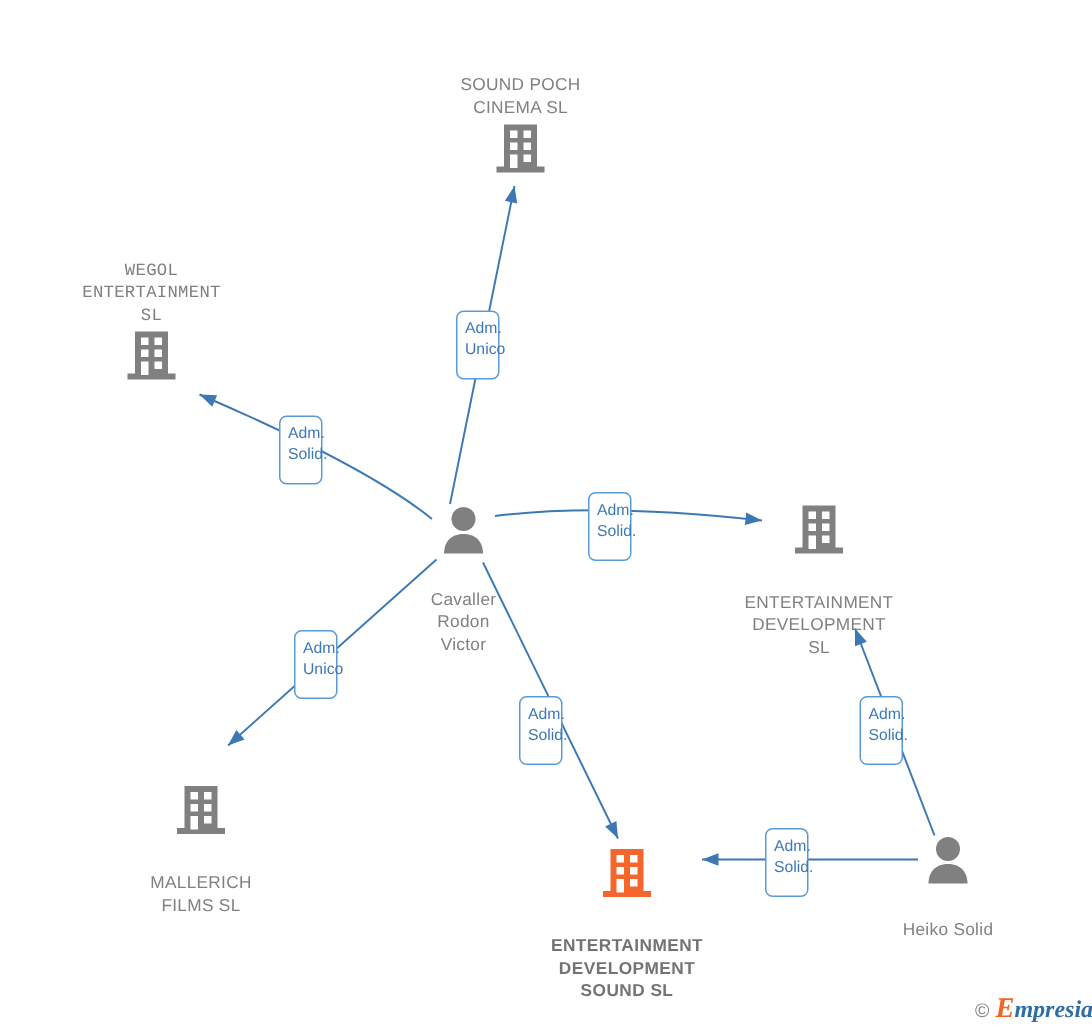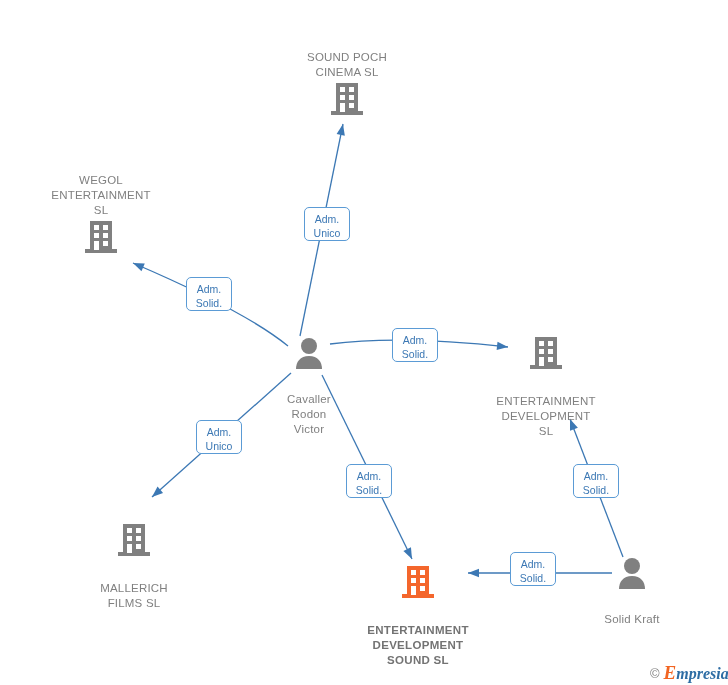--- a/index.html
+++ b/index.html
@@ -56,23 +56,23 @@
   .edge-label {
     position: absolute;
     box-sizing: border-box;
     border: 1.3px solid #5b9bd5;
     border-radius: 5px;
     background: #ffffff;
     color: #3c78b4;
     font-size: 10.5px;
     line-height: 14px;
     text-align: center;
-    padding: 4px 5px 0 5px;
+    padding: 4px 5px 12px 5px;
     white-space: pre-line;
-    width: 46px;
+    width: 29px;
     margin-left: -23px;
     margin-top: -20px;
   }
   .watermark {
     position: absolute;
     display: flex;
     align-items: center;
     gap: 4px;
     font-size: 16px;
     color: #f26522;
@@ -124,21 +124,21 @@
             <rect x="6" y="1" width="22" height="30" fill="#808080"></rect>
             <rect x="1" y="29" width="32" height="4" fill="#808080"></rect>
             <rect x="10" y="5" width="5" height="5" fill="#ffffff"></rect>
             <rect x="19" y="5" width="5" height="5" fill="#ffffff"></rect>
             <rect x="10" y="13" width="5" height="5" fill="#ffffff"></rect>
             <rect x="19" y="13" width="5" height="5" fill="#ffffff"></rect>
             <rect x="19" y="21" width="5" height="5" fill="#ffffff"></rect>
             <rect x="10" y="21" width="5" height="9" fill="#ffffff"></rect>
           </svg></span>
       </div>
-      <div class="node label-above" style="left: 101px; top: 173px;">
+      <div class="node label-above" style="left: 101px; top: 173px; font-family: Liberation Mono, monospace;">
         <span class="label">WEGOL
 ENTERTAINMENT
 SL</span>
         <span class="icon"><svg width="34" height="36" viewBox="0 0 34 36" xmlns="http://www.w3.org/2000/svg">
             <rect x="6" y="1" width="22" height="30" fill="#808080"></rect>
             <rect x="1" y="29" width="32" height="4" fill="#808080"></rect>
             <rect x="10" y="5" width="5" height="5" fill="#ffffff"></rect>
             <rect x="19" y="5" width="5" height="5" fill="#ffffff"></rect>
             <rect x="10" y="13" width="5" height="5" fill="#ffffff"></rect>
             <rect x="19" y="13" width="5" height="5" fill="#ffffff"></rect>
@@ -197,21 +197,21 @@
           </svg></span>
         <span class="label">ENTERTAINMENT
 DEVELOPMENT
 SOUND  SL</span>
       </div>
       <div class="node label-below" style="left: 632px; top: 556.5px;">
         <span class="icon"><svg width="34" height="33" viewBox="0 0 34 33" xmlns="http://www.w3.org/2000/svg">
             <circle cx="17" cy="9" r="8" fill="#808080"></circle>
             <path d="M17 19 C 8 19 4 25 4 32 L 30 32 C 30 25 26 19 17 19 Z" fill="#808080"></path>
           </svg></span>
-        <span class="label">Solid Kraft</span>
+        <span class="label">Heiko Solid</span>
       </div>
     </div>
   <div id="labels-layer">
       <div class="edge-label" style="left: 327px; top: 227px;">Adm.
 Unico</div>
       <div class="edge-label" style="left: 209px; top: 297px;">Adm.
 Solid.</div>
       <div class="edge-label" style="left: 415px; top: 348px;">Adm.
 Solid.</div>
       <div class="edge-label" style="left: 219px; top: 440px;">Adm.

